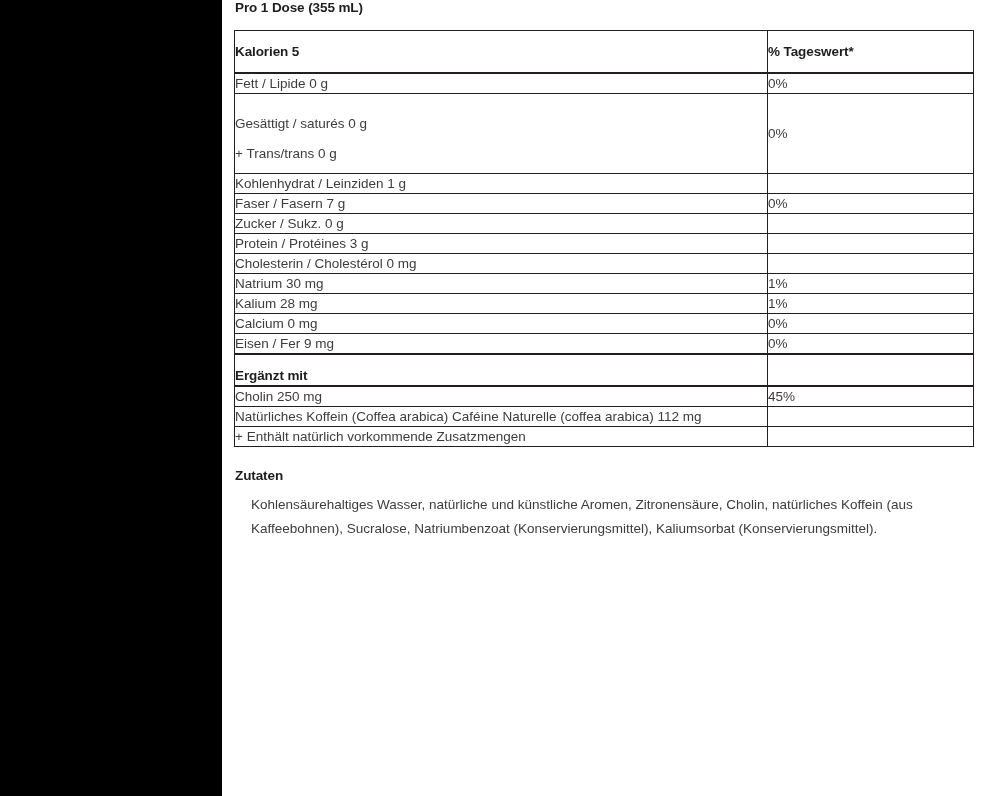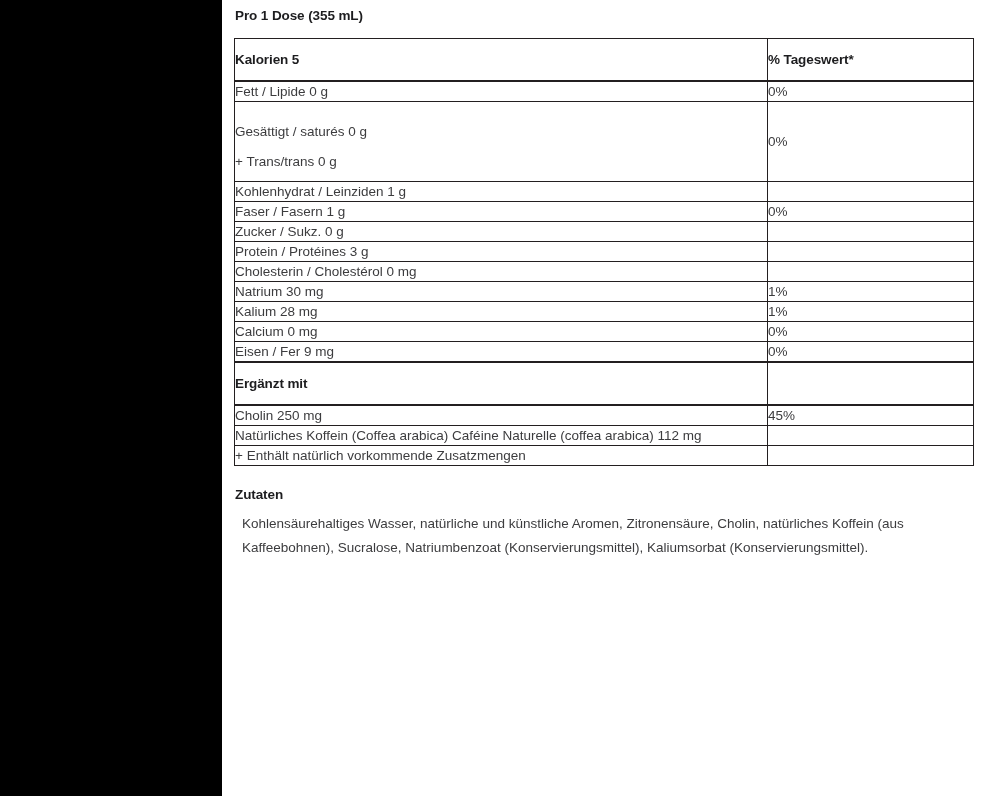--- a/index.html
+++ b/index.html
@@ -35,21 +35,21 @@
     top: 0;
     width: 740px;
     height: 796px;
     background: #ffffff;
   }
   .serving-heading {
     font-size: 13.5px;
     font-weight: bold;
     color: #1d1d1f;
     letter-spacing: -0.1px;
-    padding-top: 8px;
+    padding-top: 0;
     padding-bottom: 0;
     line-height: 16px;
     margin-left: 1px;
   }
   table.nutrition {
     border-collapse: collapse;
     width: 739px;
     margin-top: 14px;
     table-layout: fixed;
   }
@@ -84,21 +84,20 @@
   tr.section-row td {
     font-weight: bold;
     color: #1d1d1f;
     border-top-width: 2px;
     border-bottom-width: 2px;
     letter-spacing: -0.1px;
   }
   tr.section-row td.label-col,
   tr.section-row td.value-col {
     padding-top: 11px;
-    padding-bottom: 11px;
   }
   tr.multiline-row td.label-col,
   tr.multiline-row td.value-col {
     padding-top: 9px;
     padding-bottom: 10px;
   }
   .line2 { display: block; margin-top: 11px; }
   .ingredients-heading {
     font-size: 13.5px;
     font-weight: bold;
@@ -107,21 +106,21 @@
     margin-top: 20px;
     line-height: 17px;
     margin-left: 1px;
   }
   .ingredients-body {
     font-size: 13.5px;
     color: #3c3c3e;
     line-height: 24px;
     margin-top: 9px;
     width: 700px;
-    margin-left: 8px;
+    margin-left: 17px;
   }
 </style>
 </head>
 <body>
 
 <div class="page">
 
   <div class="black-rail"></div>
 
   <div class="content">
@@ -148,21 +147,21 @@
           </td>
           <td class="value-col">0%</td>
         </tr>
 
         <tr>
           <td class="label-col">Kohlenhydrat / Leinziden 1 g</td>
           <td class="value-col"></td>
         </tr>
 
         <tr>
-          <td class="label-col">Faser / Fasern 1 g</td>
+          <td class="label-col">Faser / Fasern 7 g</td>
           <td class="value-col">0%</td>
         </tr>
 
         <tr>
           <td class="label-col">Zucker / Sukz. 0 g</td>
           <td class="value-col"></td>
         </tr>
 
         <tr>
           <td class="label-col">Protein / Protéines 3 g</td>

